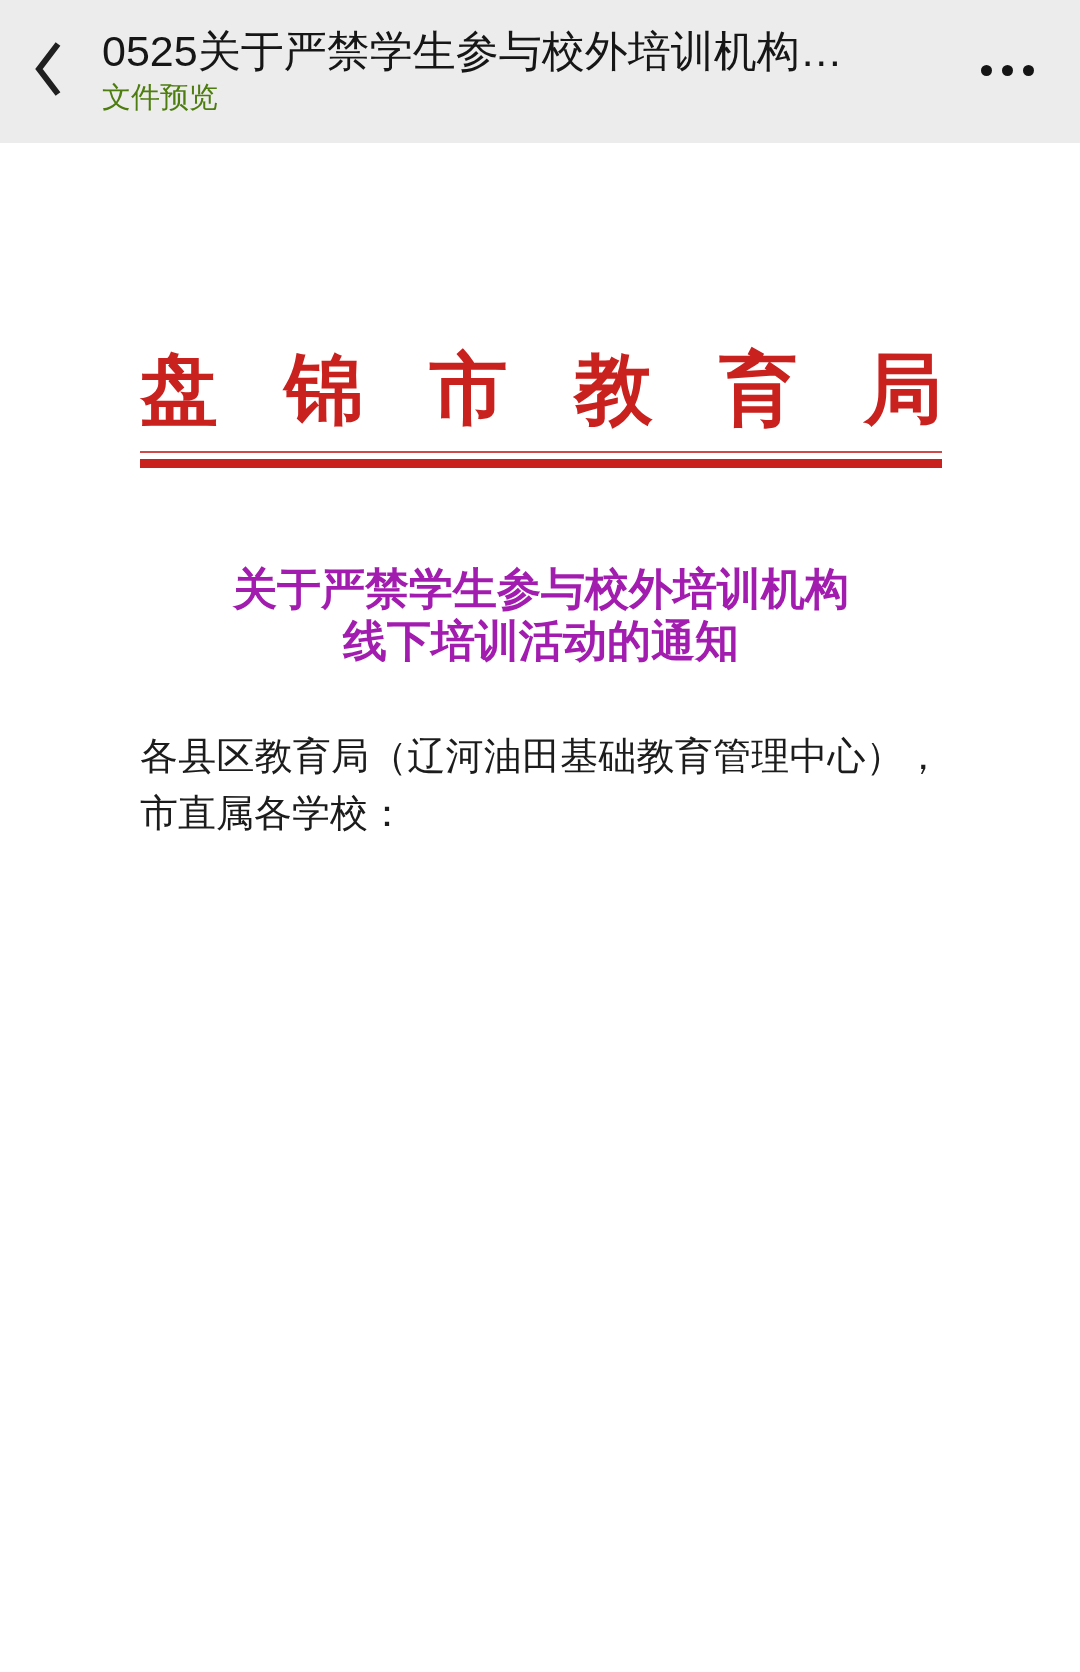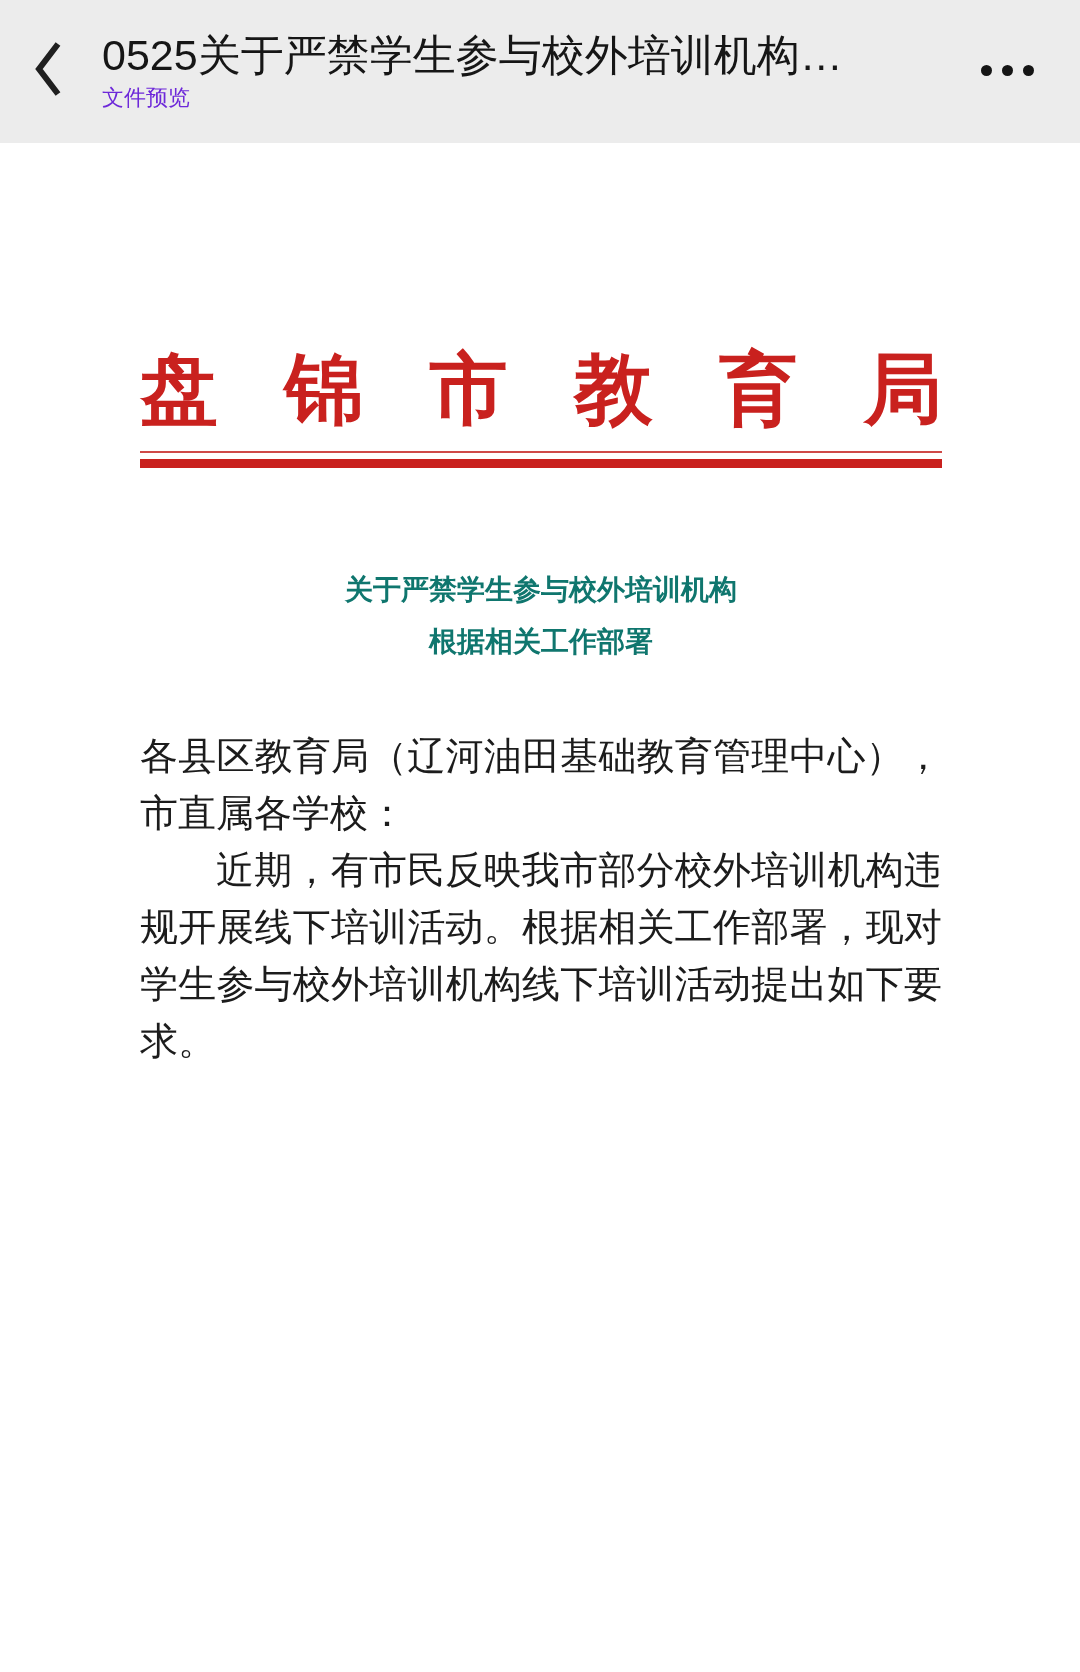--- a/index.html
+++ b/index.html
@@ -37,23 +37,23 @@
     margin-left: 6px;
   }
   .nav-title {
     font-size: 43px;
     line-height: 1.12;
     color: #161616;
     white-space: nowrap;
     overflow: hidden;
   }
   .nav-subtitle {
-    font-size: 22px;
+    font-size: 29px;
     line-height: 1.1;
-    color: #6d28d9;
+    color: #4d7c0f;
     margin-top: 7px;
   }
   .more-button {
     flex: 0 0 auto;
     display: flex;
     align-items: center;
     gap: 10px;
     padding: 20px 0;
     margin-right: 46px;
     margin-left: 20px;
@@ -81,24 +81,24 @@
     line-height: 80px;
     font-weight: bold;
   }
   .red-divider { margin-top: 21px; }
   .divider-thin  { height: 2px;  background: #cf4a48; }
   .divider-thick { height: 9px;  background: #c9211e; margin-top: 6px; }
 
   .doc-title {
     margin: 96px 0 0 0;
     text-align: center;
-    font-size: 28px;
+    font-size: 44px;
     line-height: 52px;
     font-weight: bold;
-    color: #0f766e;
+    color: #a21caf;
   }
 
   .doc-body {
     margin-top: 60px;
     font-size: 38px;
     line-height: 57px;
     color: #1c1c1c;
     text-align: justify;
   }
   .doc-body p { margin: 0; }
@@ -141,23 +141,22 @@
       <span>局</span>
     </div>
 
     <div class="red-divider">
       <div class="divider-thin"></div>
       <div class="divider-thick"></div>
     </div>
 
     <h1 class="doc-title">
       <span>关于严禁学生参与校外培训机构</span><br>
-      <span>根据相关工作部署</span>
+      <span>线下培训活动的通知</span>
     </h1>
 
     <div class="doc-body">
       <p>各县区教育局（辽河油田基础教育管理中心），市直属各学校：</p>
-      <p class="para-indent">近期，有市民反映我市部分校外培训机构违规开展线下培训活动。根据相关工作部署，现对学生参与校外培训机构线下培训活动提出如下要求。</p>
     </div>
 
   </main>
 
 </div>
 
 </body></html>

